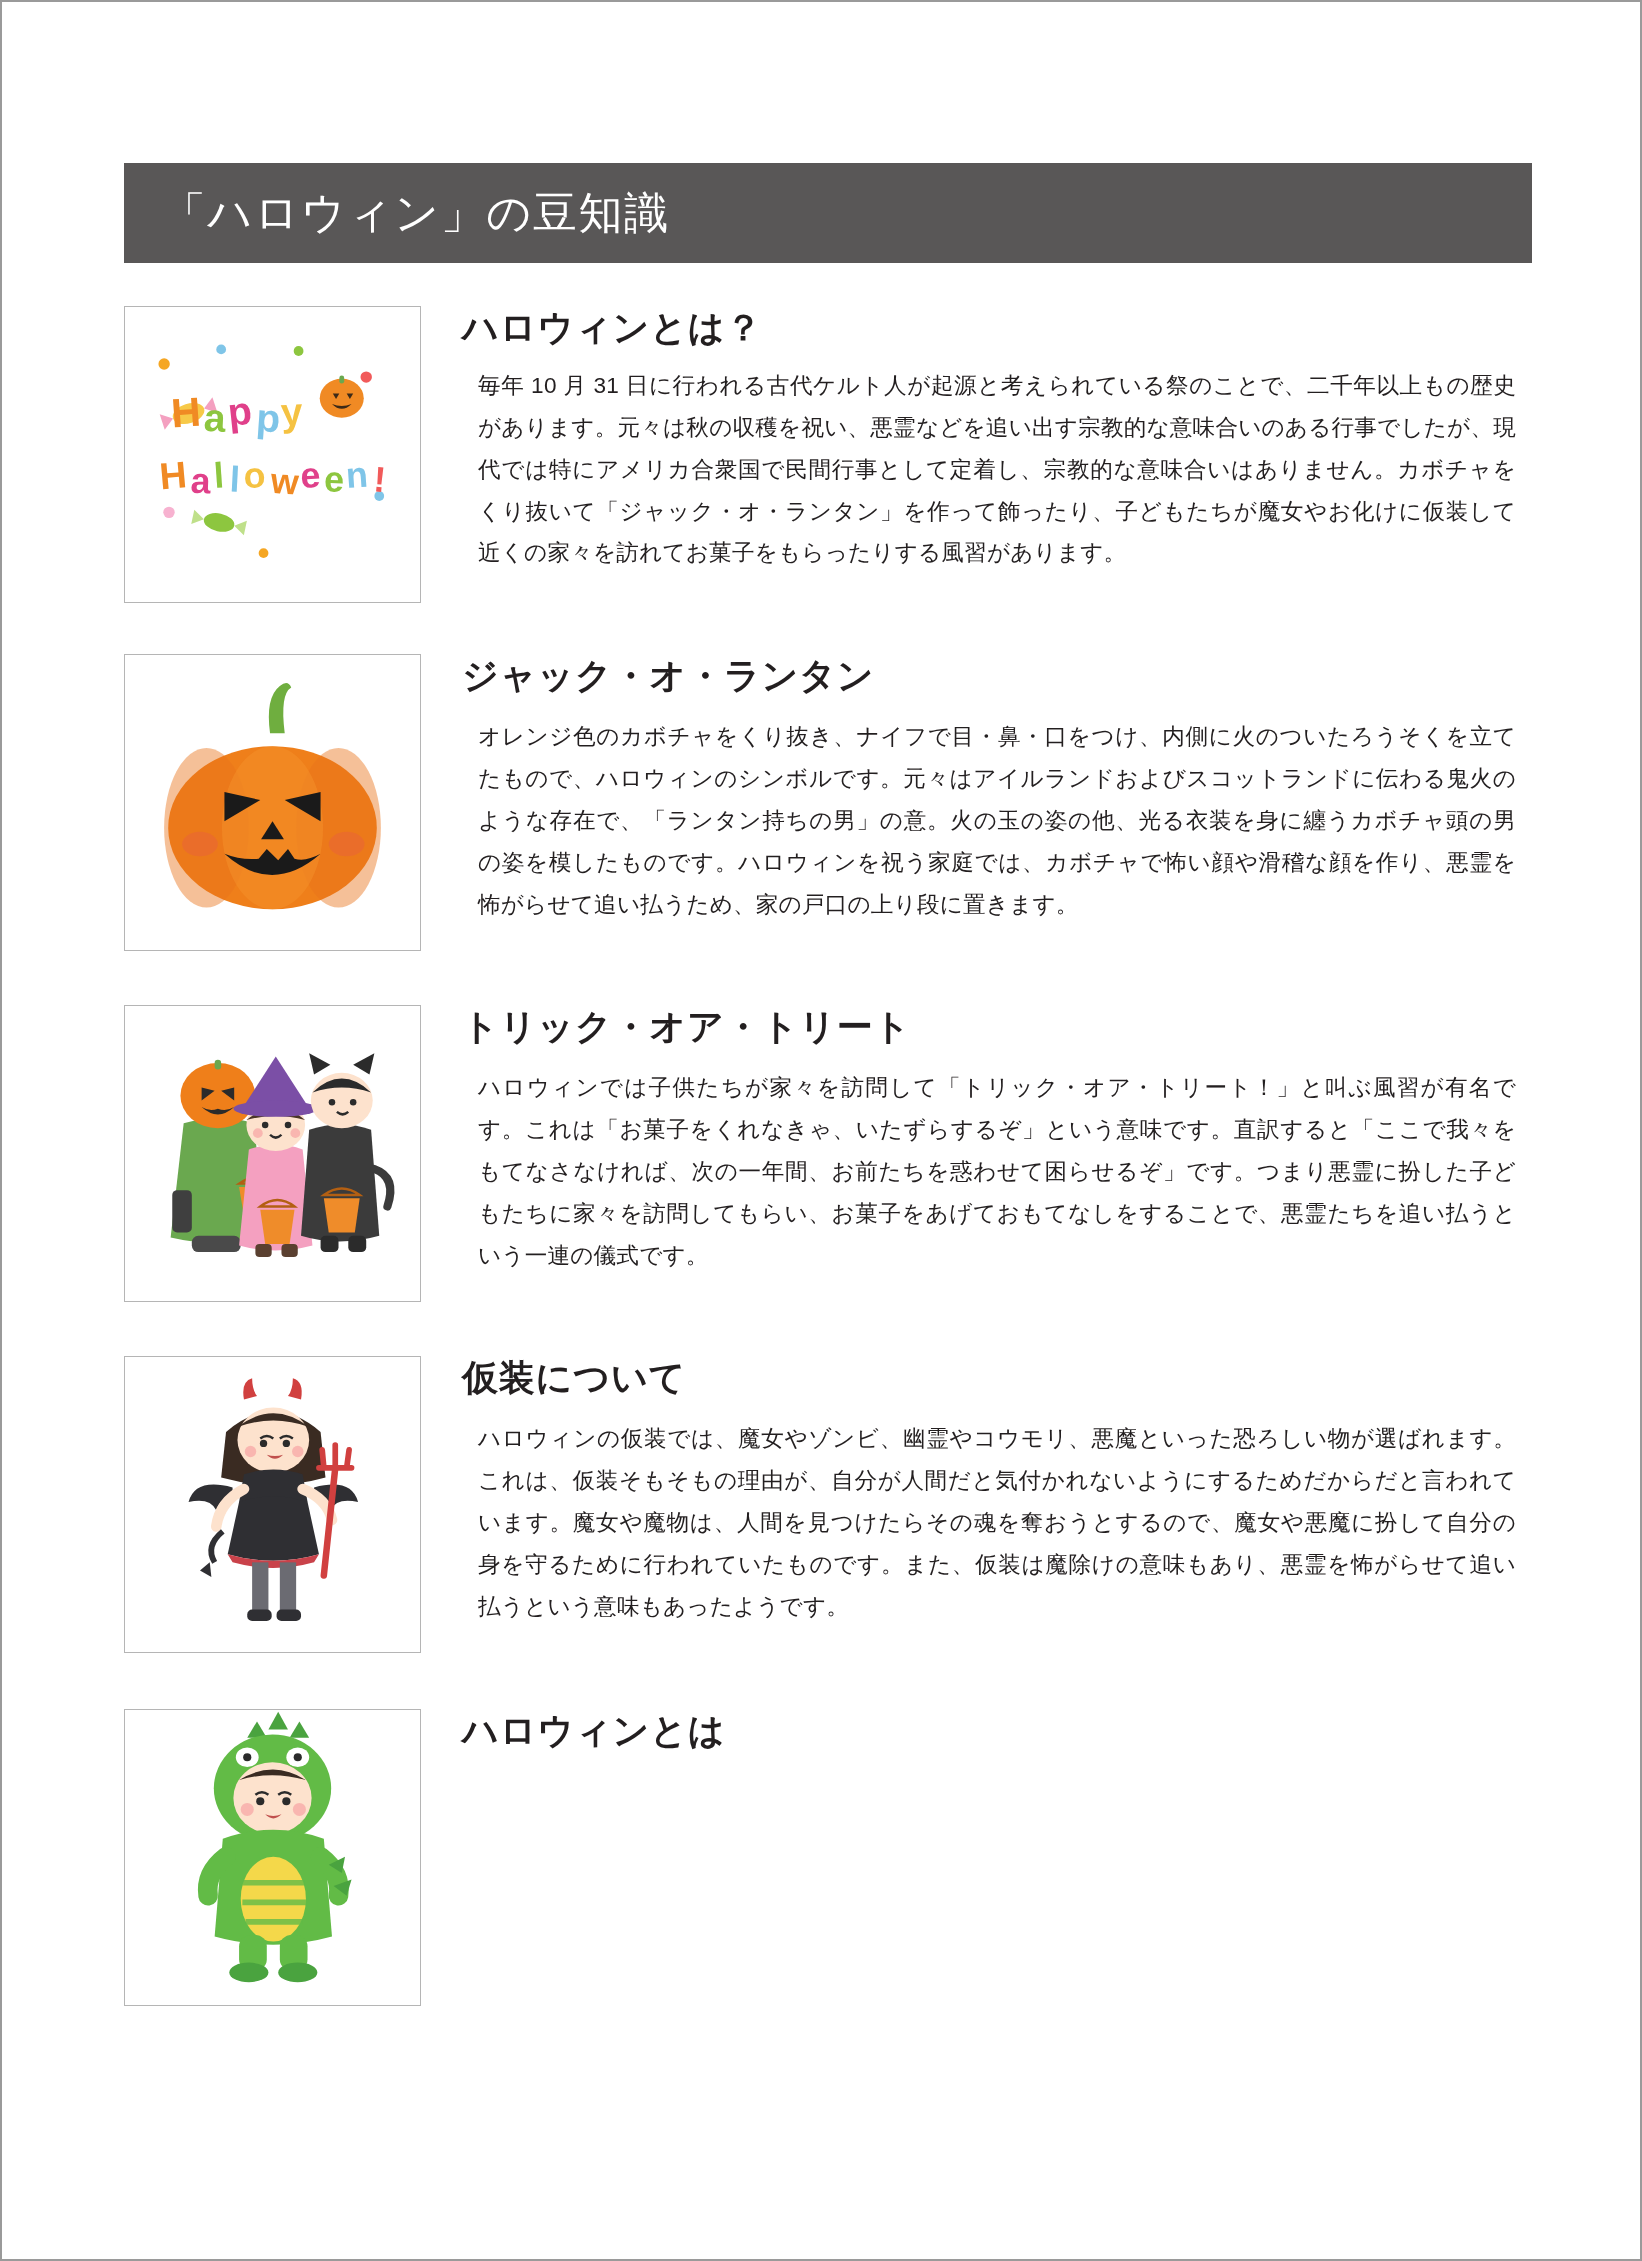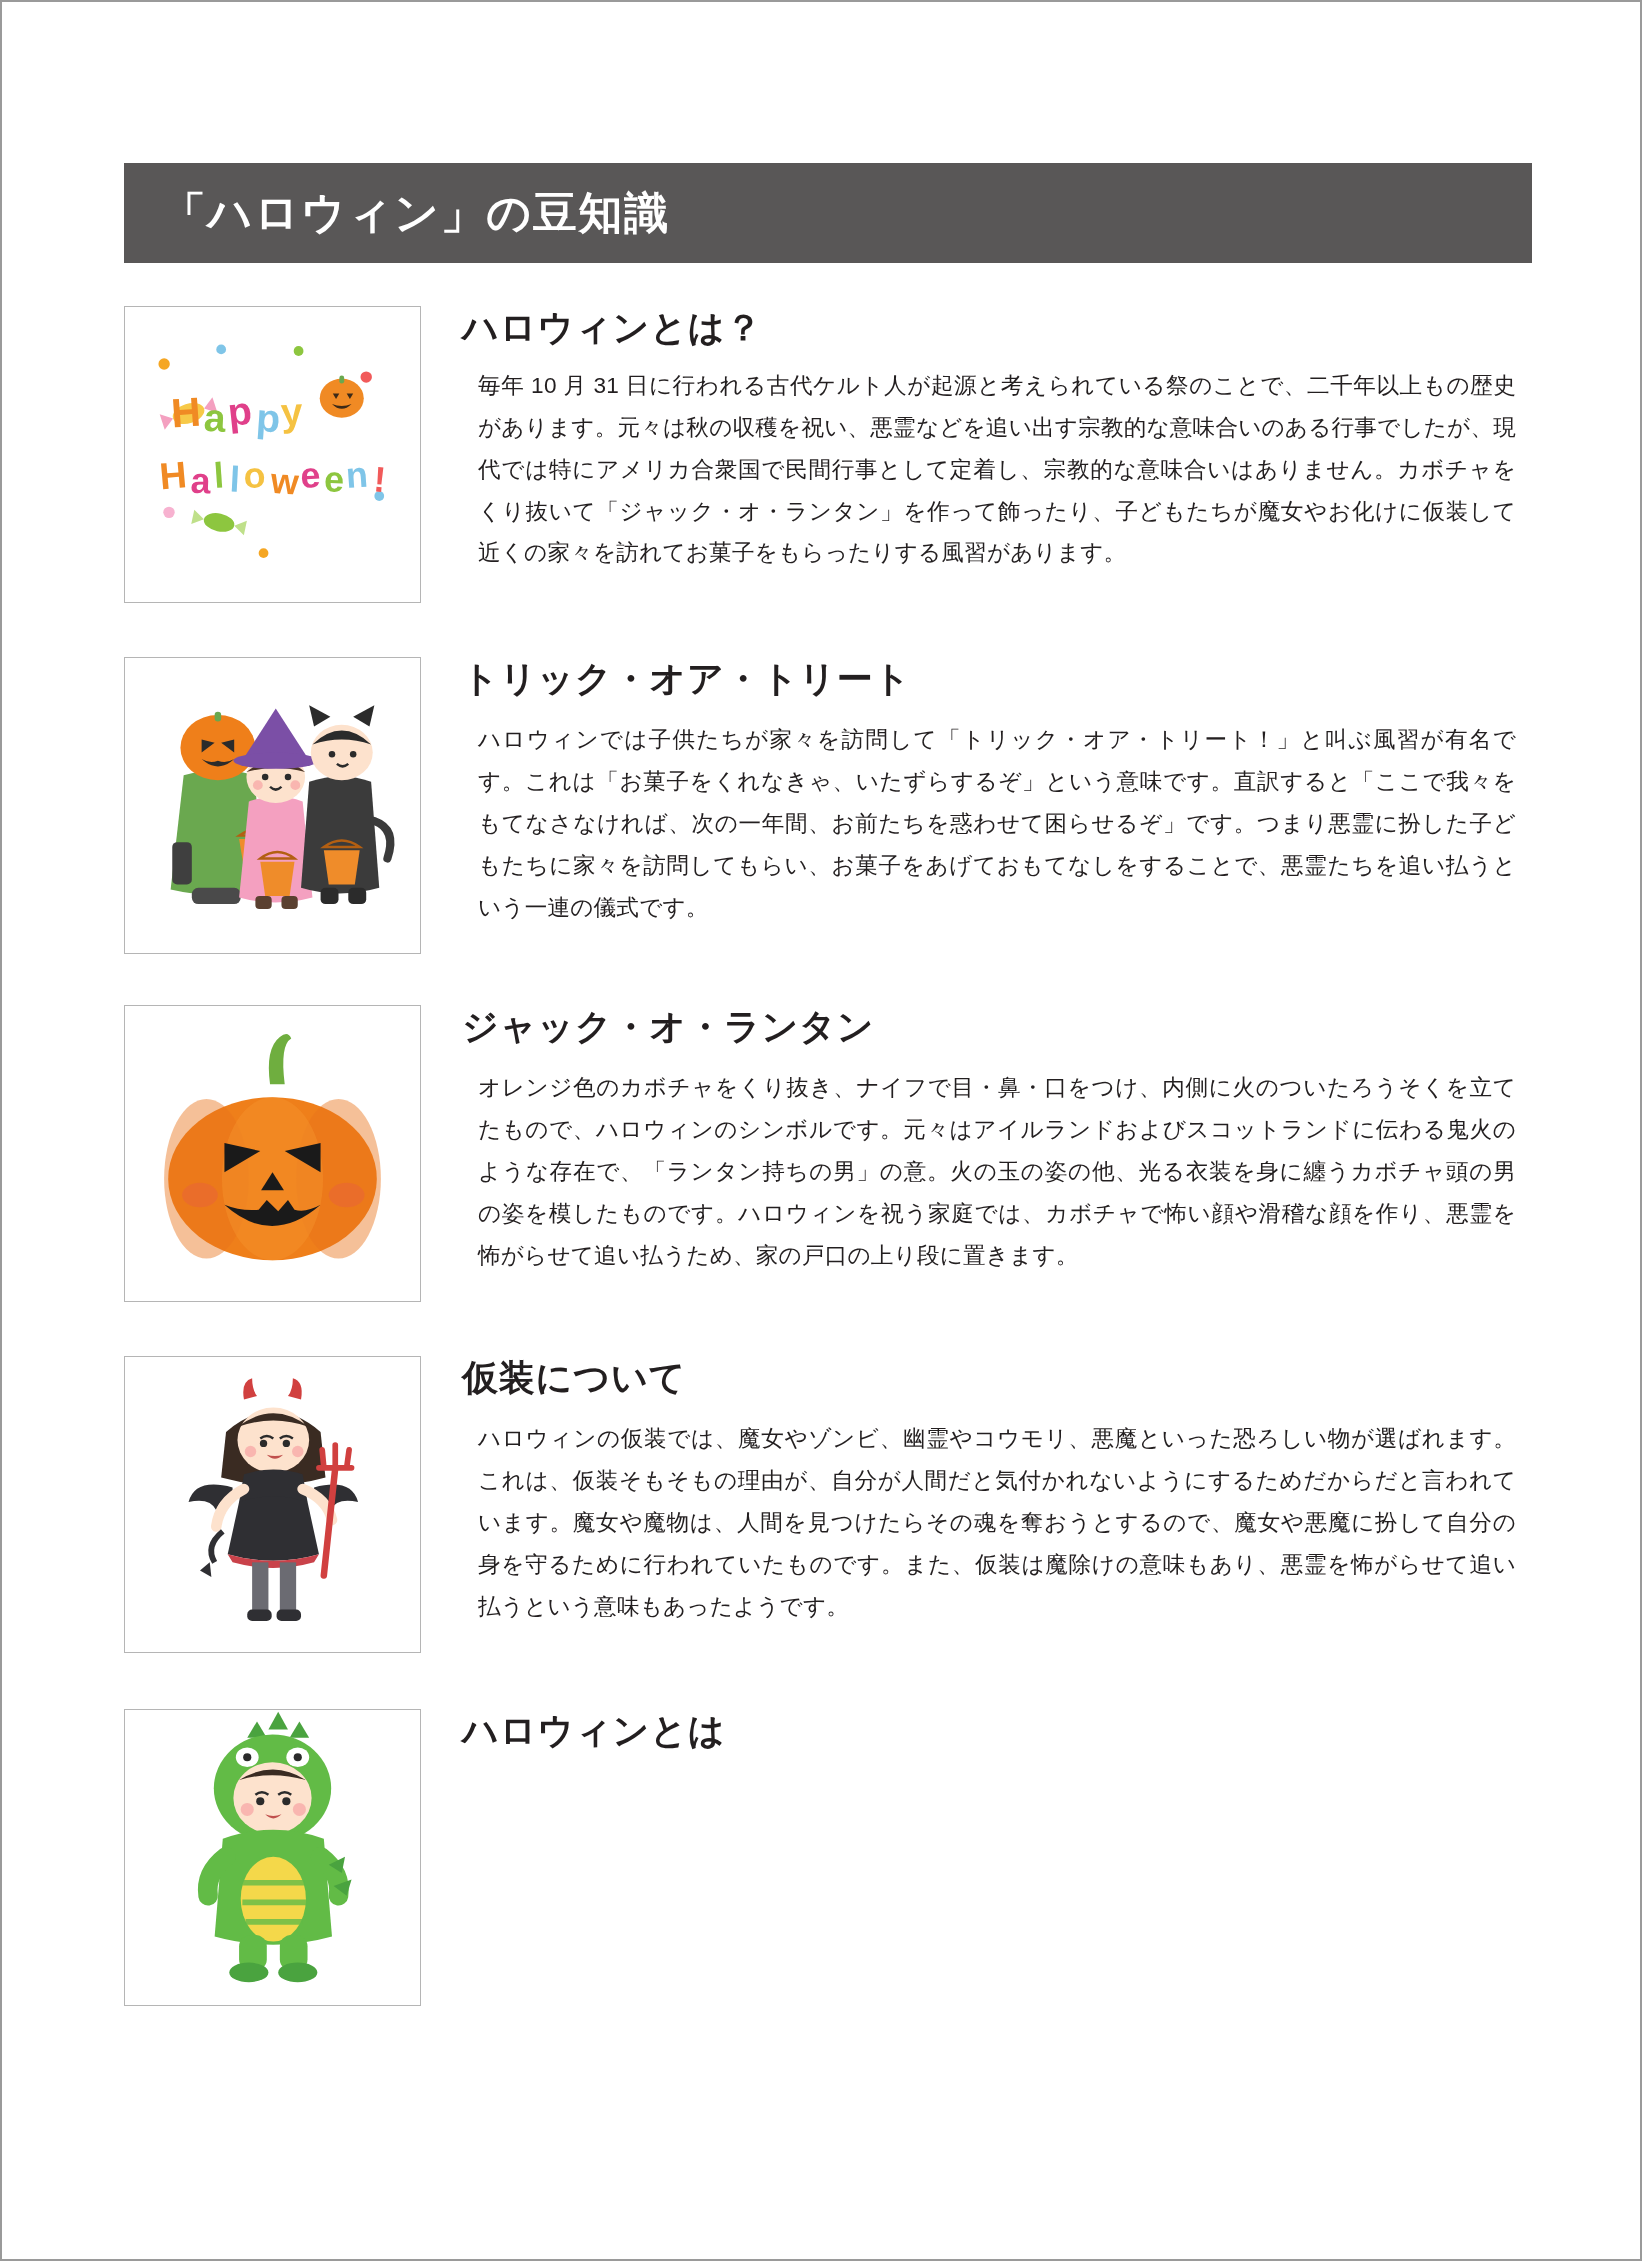--- a/index.html
+++ b/index.html
@@ -33,21 +33,21 @@
     background: #595757;
     height: 100px;
     display: flex;
     align-items: center;
     padding-left: 38px;
     box-sizing: border-box;
   }
   .title-bar .title-text {
     color: #ffffff;
     font-size: 44px;
-    font-weight: bold;
+    font-weight: normal;
     letter-spacing: 1.6px;
   }
   
   .section {
     display: flex;
     margin-top: 59px;
   }
   .thumb {
     width: 297px;
     height: 297px;
@@ -144,20 +144,49 @@
           <text x="178" y="228" font-family="'Liberation Sans', sans-serif" font-size="44" font-weight="bold" fill="#f08a24" transform="rotate(4 178 228)">w</text>
           <text x="216" y="222" font-family="'Liberation Sans', sans-serif" font-size="44" font-weight="bold" fill="#e0408a" transform="rotate(-3 216 222)">e</text>
           <text x="244" y="226" font-family="'Liberation Sans', sans-serif" font-size="44" font-weight="bold" fill="#8dc63f" transform="rotate(2 244 226)">e</text>
           <text x="272" y="222" font-family="'Liberation Sans', sans-serif" font-size="44" font-weight="bold" fill="#7fc5e8" transform="rotate(-4 272 222)">n</text>
           <text x="304" y="226" font-family="'Liberation Sans', sans-serif" font-size="44" font-weight="bold" fill="#f15a5a" transform="rotate(5 304 226)">!</text>
         </svg>
       </div>
       <div class="sec-body">
         <h2 class="sec-title">ハロウィンとは？</h2>
         <p class="sec-text">毎年 10 月 31 日に行われる古代ケルト人が起源と考えられている祭のことで、二千年以上もの歴史があります。元々は秋の収穫を祝い、悪霊などを追い出す宗教的な意味合いのある行事でしたが、現代では特にアメリカ合衆国で民間行事として定着し、宗教的な意味合いはありません。カボチャをくり抜いて「ジャック・オ・ランタン」を作って飾ったり、子どもたちが魔女やお化けに仮装して近くの家々を訪れてお菓子をもらったりする風習があります。</p>
+      </div>
+    </div>
+
+    <div class="section sec-2">
+      <div class="thumb">
+        <svg viewBox="0 0 362 362" xmlns="http://www.w3.org/2000/svg">
+          <rect width="362" height="362" fill="#ffffff"></rect>
+
+          <path d="M178 96 q-6 -44 12 -58 q10 -8 14 2 q-14 8 -8 56z" fill="#6fae3f"></path>
+
+          <ellipse cx="181" cy="212" rx="128" ry="100" fill="#ef7f1a"></ellipse>
+          <ellipse cx="100" cy="212" rx="52" ry="98" fill="#e8741a" opacity="0.45"></ellipse>
+          <ellipse cx="262" cy="212" rx="52" ry="98" fill="#e8741a" opacity="0.45"></ellipse>
+          <ellipse cx="181" cy="212" rx="62" ry="100" fill="#f4902a" opacity="0.55"></ellipse>
+
+          <ellipse cx="92" cy="232" rx="22" ry="15" fill="#e8603f" opacity="0.45"></ellipse>
+          <ellipse cx="272" cy="232" rx="22" ry="15" fill="#e8603f" opacity="0.45"></ellipse>
+
+          <path d="M122 168 l44 10 l-44 26z" fill="#1a1a1a"></path>
+          <path d="M240 168 l-44 10 l44 26z" fill="#1a1a1a"></path>
+
+          <path d="M181 204 l14 22 l-28 0z" fill="#1a1a1a"></path>
+
+          <path d="M122 244 q58 52 118 0 q-18 10 -32 6 l-8 -12 l-12 14 l-14 -14 l-10 12 q-22 2 -42 -6z" fill="#1a1a1a"></path>
+        </svg>
+      </div>
+      <div class="sec-body">
+        <h2 class="sec-title">ジャック・オ・ランタン</h2>
+        <p class="sec-text">オレンジ色のカボチャをくり抜き、ナイフで目・鼻・口をつけ、内側に火のついたろうそくを立てたもので、ハロウィンのシンボルです。元々はアイルランドおよびスコットランドに伝わる鬼火のような存在で、「ランタン持ちの男」の意。火の玉の姿の他、光る衣装を身に纏うカボチャ頭の男の姿を模したものです。ハロウィンを祝う家庭では、カボチャで怖い顔や滑稽な顔を作り、悪霊を怖がらせて追い払うため、家の戸口の上り段に置きます。</p>
       </div>
     </div>
 
     <div class="section sec-3">
       <div class="thumb">
         <svg viewBox="0 0 362 362" xmlns="http://www.w3.org/2000/svg">
           <rect width="362" height="362" fill="#ffffff"></rect>
 
           <g>
             <path d="M72 144 q46 -14 86 0 l16 140 q-58 14 -118 0z" fill="#6aa84f"></path>
@@ -209,49 +238,20 @@
             <path d="M244 232 q22 -16 44 0z" fill="none" stroke="#b35f12" stroke-width="3"></path>
           </g>
         </svg>
       </div>
       <div class="sec-body">
         <h2 class="sec-title">トリック・オア・トリート</h2>
         <p class="sec-text">ハロウィンでは子供たちが家々を訪問して「トリック・オア・トリート！」と叫ぶ風習が有名です。これは「お菓子をくれなきゃ、いたずらするぞ」という意味です。直訳すると「ここで我々をもてなさなければ、次の一年間、お前たちを惑わせて困らせるぞ」です。つまり悪霊に扮した子どもたちに家々を訪問してもらい、お菓子をあげておもてなしをすることで、悪霊たちを追い払うという一連の儀式です。</p>
       </div>
     </div>
 
-    <div class="section sec-2">
-      <div class="thumb">
-        <svg viewBox="0 0 362 362" xmlns="http://www.w3.org/2000/svg">
-          <rect width="362" height="362" fill="#ffffff"></rect>
-
-          <path d="M178 96 q-6 -44 12 -58 q10 -8 14 2 q-14 8 -8 56z" fill="#6fae3f"></path>
-
-          <ellipse cx="181" cy="212" rx="128" ry="100" fill="#ef7f1a"></ellipse>
-          <ellipse cx="100" cy="212" rx="52" ry="98" fill="#e8741a" opacity="0.45"></ellipse>
-          <ellipse cx="262" cy="212" rx="52" ry="98" fill="#e8741a" opacity="0.45"></ellipse>
-          <ellipse cx="181" cy="212" rx="62" ry="100" fill="#f4902a" opacity="0.55"></ellipse>
-
-          <ellipse cx="92" cy="232" rx="22" ry="15" fill="#e8603f" opacity="0.45"></ellipse>
-          <ellipse cx="272" cy="232" rx="22" ry="15" fill="#e8603f" opacity="0.45"></ellipse>
-
-          <path d="M122 168 l44 10 l-44 26z" fill="#1a1a1a"></path>
-          <path d="M240 168 l-44 10 l44 26z" fill="#1a1a1a"></path>
-
-          <path d="M181 204 l14 22 l-28 0z" fill="#1a1a1a"></path>
-
-          <path d="M122 244 q58 52 118 0 q-18 10 -32 6 l-8 -12 l-12 14 l-14 -14 l-10 12 q-22 2 -42 -6z" fill="#1a1a1a"></path>
-        </svg>
-      </div>
-      <div class="sec-body">
-        <h2 class="sec-title">ジャック・オ・ランタン</h2>
-        <p class="sec-text">オレンジ色のカボチャをくり抜き、ナイフで目・鼻・口をつけ、内側に火のついたろうそくを立てたもので、ハロウィンのシンボルです。元々はアイルランドおよびスコットランドに伝わる鬼火のような存在で、「ランタン持ちの男」の意。火の玉の姿の他、光る衣装を身に纏うカボチャ頭の男の姿を模したものです。ハロウィンを祝う家庭では、カボチャで怖い顔や滑稽な顔を作り、悪霊を怖がらせて追い払うため、家の戸口の上り段に置きます。</p>
-      </div>
-    </div>
-
     <div class="section sec-4">
       <div class="thumb">
         <svg viewBox="0 0 362 362" xmlns="http://www.w3.org/2000/svg">
           <rect width="362" height="362" fill="#ffffff"></rect>
 
           <path d="M146 52 q-4 -22 10 -26 q0 14 6 22z" fill="#d1403f"></path>
           <path d="M216 52 q4 -22 -10 -26 q0 14 -6 22z" fill="#d1403f"></path>
 
           <path d="M124 92 q58 -50 116 0 l6 56 q-64 18 -128 0z" fill="#3a2b22"></path>
 

